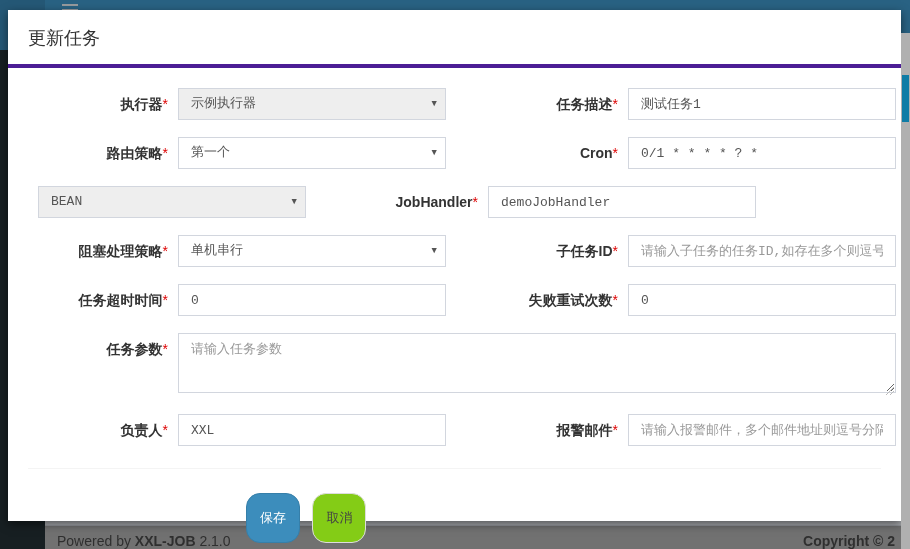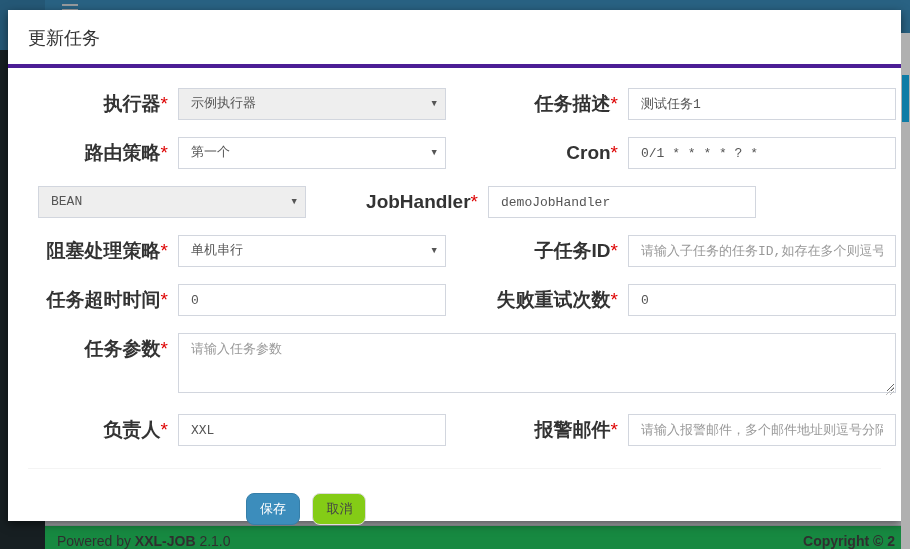--- a/index.html
+++ b/index.html
@@ -12,42 +12,42 @@
   
   .page-bg { position:absolute; inset:0; }
   .navbar { position:absolute; top:0; left:0; right:0; height:50px; background:#3c8dbc; }
   .navbar-logo { position:absolute; top:0; left:0; width:45px; height:50px; background:#367fa9; }
   .hamburger { position:absolute; left:62px; top:1px; width:17px; height:30px; cursor:pointer; }
   .hamburger i { display:block; width:16px; height:2px; background:#d9dee2; margin-top:3px; }
   .sidebar-strip { position:absolute; top:50px; left:0; width:45px; bottom:0; background:#222d32; }
   .content-bg { position:absolute; top:50px; left:45px; right:0; bottom:24px; background:#ecf0f5; }
   .page-footer {
     position:absolute; left:45px; right:0; bottom:0; height:24px;
-    background:#22c55e; border-top:1px solid #d2d6de;
+    background:#a3a3a3; border-top:1px solid #d2d6de;
     font-size:14px; color:#444; padding:7px 15px 0 12px;
   }
   .page-footer .left { float:left; }
   .page-footer .right { float:right; }
   .page-footer b { font-weight:bold; }
 
   
   .backdrop { position:absolute; inset:0; background:rgba(0,0,0,0.3); }
 
   
   .modal {
     position:absolute; left:8px; top:10px; width:893px; height:511px;
     background:#fff; box-shadow:0 3px 9px rgba(0,0,0,.5);
   }
   .modal-header { padding:16px 20px 14px 20px; border-bottom:4px solid #4c1d95; }
   .modal-title { font-size:18px; color:#333; font-weight:normal; }
   .modal-body { padding:20px 0 0 20px; }
 
   .form-row { display:flex; margin-bottom:17px; }
   .lbl {
-    width:140px; text-align:right; font-size:19px; font-weight:bold; color:#333;
+    width:140px; text-align:right; font-size:14px; font-weight:bold; color:#333;
     line-height:32px; white-space:nowrap;
   }
   .lbl-r { width:172px; }
   .req { color:#dd0000; font-weight:normal; }
   .ctl { margin-left:10px; width:268px; position:relative; }
 
   .inp, .sel, .txa {
     width:100%; height:32px; border:1px solid #d2d6de; background:#fff;
     font-size:13px; color:#555; padding:0 12px;
     font-family:Liberation Mono, monospace; outline:none;
@@ -68,21 +68,21 @@
       linear-gradient(135deg, transparent 0 50%, transparent 50%),
       repeating-linear-gradient(135deg, transparent 0 2px, #bbb 2px 3px);
     clip-path:polygon(100% 0,100% 100%,0 100%);
     pointer-events:none;
   }
 
   .modal-divider { border:none; border-top:1px solid #f4f4f4; margin:22px 20px 0 20px; }
 
   .btn-row { padding:24px 0 0 238px; }
   .btn {
-    display:inline-block; font-size:13px; padding:7px 13px; border-radius:8px;
+    display:inline-block; font-size:13px; padding:16px 13px; border-radius:14px;
     cursor:pointer; border:1px solid transparent; line-height:1.2;
   }
   .btn-save { background:#3c8dbc; border-color:#367fa9; color:#fff; margin-right:8px; }
   .btn-cancel { background:#84cc16; border-color:#ddd; color:#444; }
 
   
   .scrollbar {
     position:absolute; right:0; top:33px; width:9px; bottom:0; background:#b0b0b0;
   }
   .scroll-thumb {

